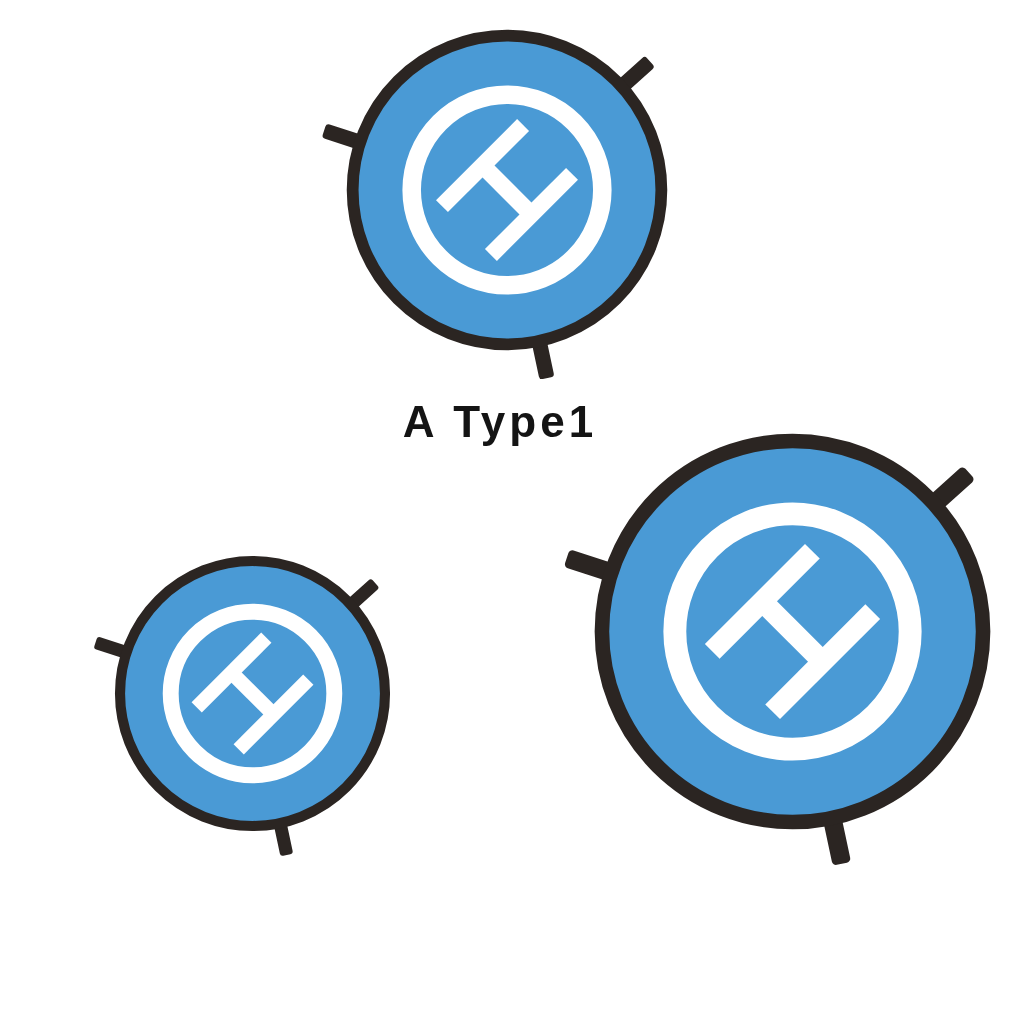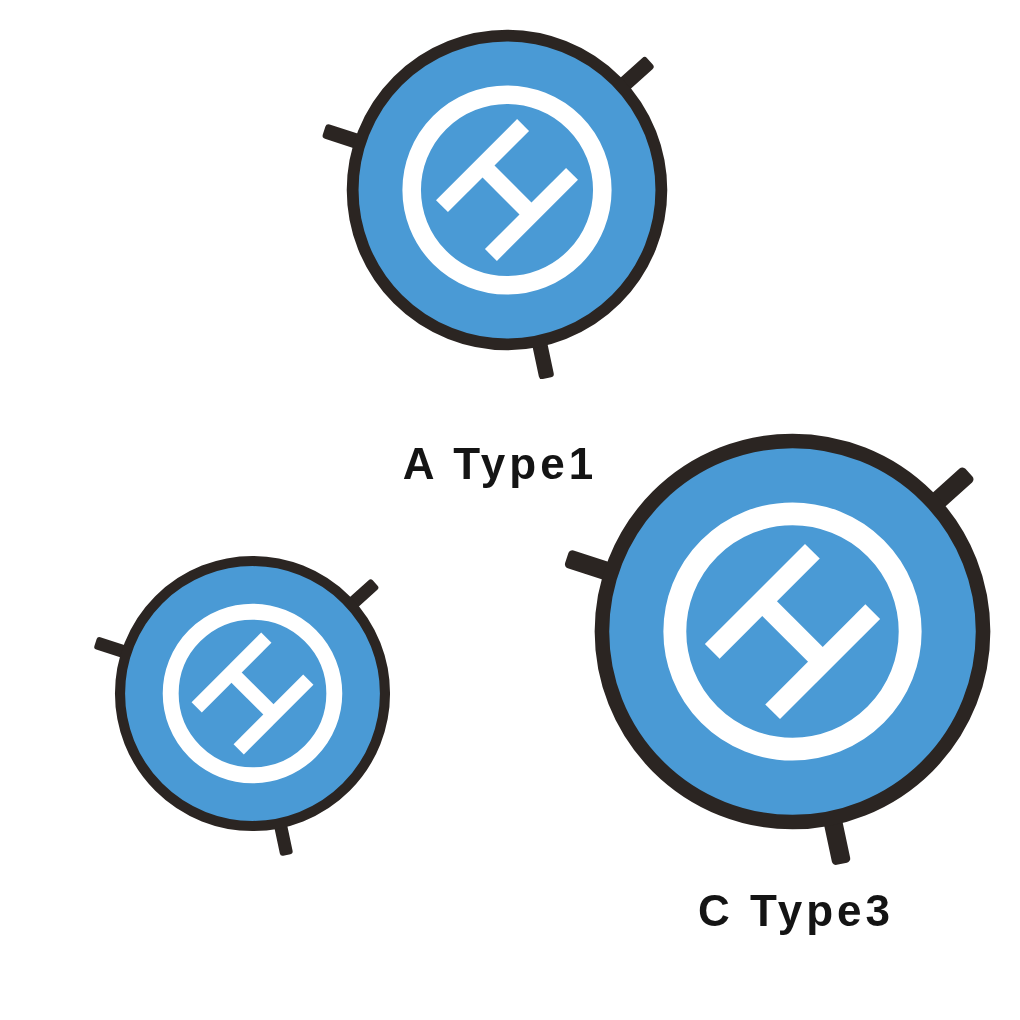--- a/index.html
+++ b/index.html
@@ -28,21 +28,21 @@
   .pad-label {
     position: absolute;
     transform: translateX(-50%);
     white-space: nowrap;
     font-size: 44px;
     line-height: 1;
     font-weight: 600;
     letter-spacing: 4px;
     color: var(--label-text);
   }
-  .label-a { left: 500px; top: 400px; margin-top: 42px; }
+  .label-a { left: 500px; top: 400px; }
   .label-b { left: 228px; top: 889px; }
   .label-c { left: 796px; top: 889px; }
 </style>
 </head>
 <body>
 
 <div class="canvas">
 
   <svg class="defs-holder" aria-hidden="true">
     <defs>
@@ -86,15 +86,14 @@
     <svg viewBox="0 0 230 230">
       <use href="#helipad-symbol"></use>
     </svg>
   </div>
 
   <div class="pad pad-c">
     <svg viewBox="0 0 230 230">
       <use href="#helipad-symbol"></use>
     </svg>
   </div>
-  <div class="pad-label label-c">C Type3</div>
 
 </div>
 
 </body></html>

